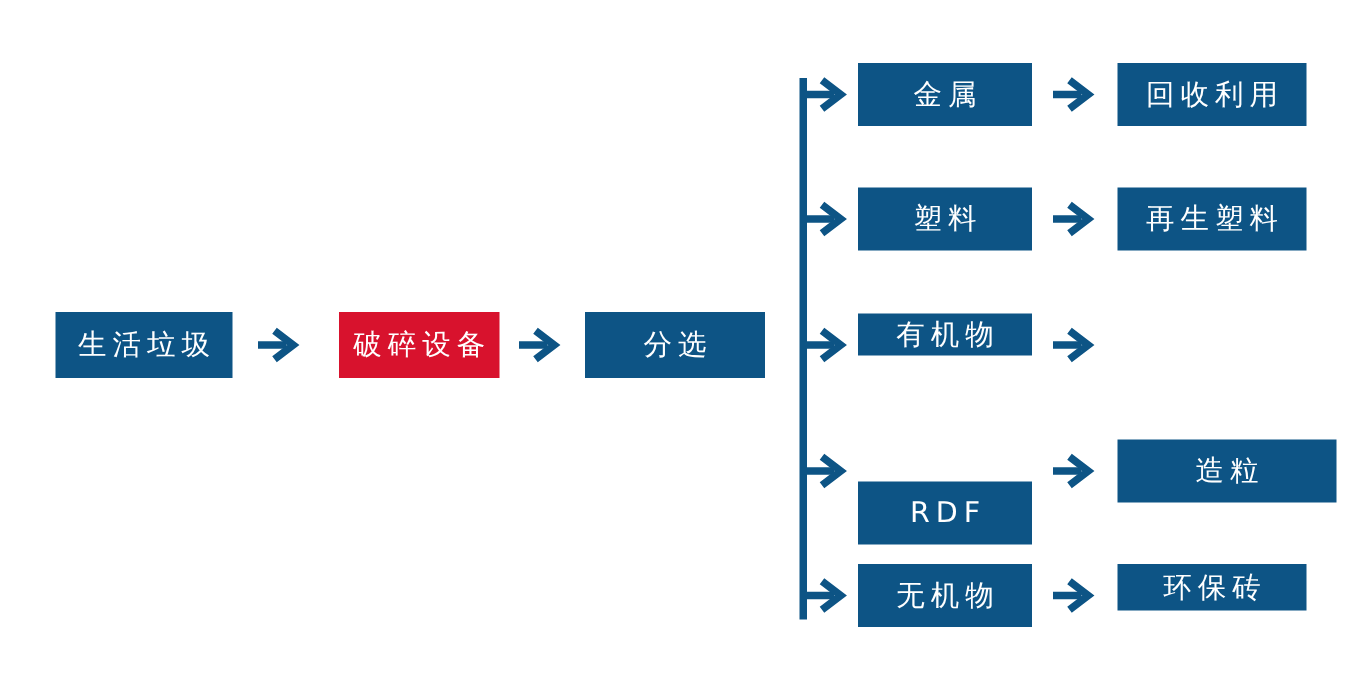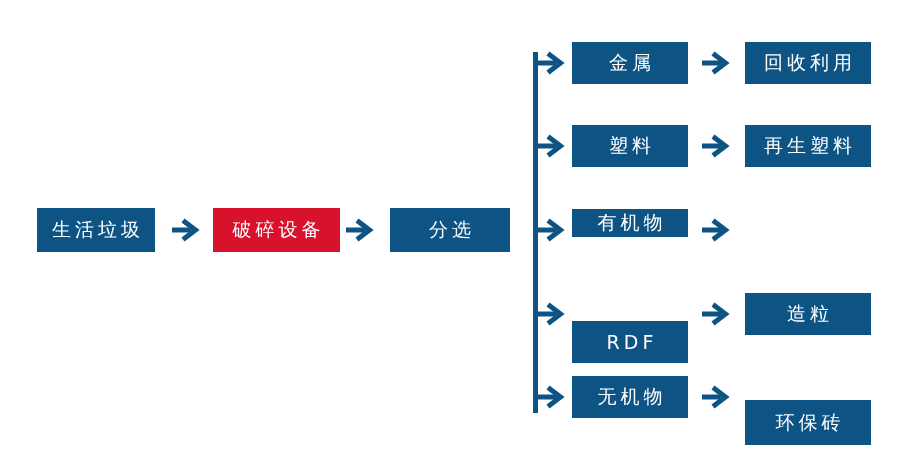--- a/index.html
+++ b/index.html
@@ -43,21 +43,21 @@
 
 <div class="stage">
 
   <div class="node blue" style="left:37px; top:208px; width:118px; height:44px;">生活垃圾</div>
 
   <svg class="arrow" style="left:171px; top:217px;" width="30" height="26" viewBox="0 0 30 26">
     <line x1="1" y1="13" x2="20" y2="13" stroke="currentColor" stroke-width="5"></line>
     <polyline points="12,3.5 24.5,13 12,22.5" fill="none" stroke="currentColor" stroke-width="5"></polyline>
   </svg>
 
-  <div class="node red" style="left:213px; top:208px; width:127px; height:44px;">破碎设备</div>
+  <div class="node red" style="left:226px; top:208px; width:107px; height:44px;">破碎设备</div>
 
   <svg class="arrow" style="left:345px; top:217px;" width="30" height="26" viewBox="0 0 30 26">
     <line x1="1" y1="13" x2="20" y2="13" stroke="currentColor" stroke-width="5"></line>
     <polyline points="12,3.5 24.5,13 12,22.5" fill="none" stroke="currentColor" stroke-width="5"></polyline>
   </svg>
 
   <div class="node blue" style="left:390px; top:208px; width:120px; height:44px;">分选</div>
 
   <div class="trunk" style="left:533px; top:52px; width:5px; height:361px;"></div>
 
@@ -95,26 +95,26 @@
 
   <svg class="arrow" style="left:534px; top:301px;" width="32" height="26" viewBox="0 0 32 26">
     <line x1="0" y1="13" x2="22" y2="13" stroke="currentColor" stroke-width="5"></line>
     <polyline points="14,3.5 26.5,13 14,22.5" fill="none" stroke="currentColor" stroke-width="5"></polyline>
   </svg>
   <div class="node blue" style="left:572px; top:293px; width:116px; height:42px;margin-top:28px;">RDF</div>
   <svg class="arrow" style="left:701px; top:301px;" width="30" height="26" viewBox="0 0 30 26">
     <line x1="1" y1="13" x2="20" y2="13" stroke="currentColor" stroke-width="5"></line>
     <polyline points="12,3.5 24.5,13 12,22.5" fill="none" stroke="currentColor" stroke-width="5"></polyline>
   </svg>
-  <div class="node blue" style="left:745px; top:293px; width:126px; height:42px;">造粒</div>
+  <div class="node blue" style="left:745px; top:293px; width:146px; height:42px;">造粒</div>
 
   <svg class="arrow" style="left:534px; top:384px;" width="32" height="26" viewBox="0 0 32 26">
     <line x1="0" y1="13" x2="22" y2="13" stroke="currentColor" stroke-width="5"></line>
     <polyline points="14,3.5 26.5,13 14,22.5" fill="none" stroke="currentColor" stroke-width="5"></polyline>
   </svg>
   <div class="node blue" style="left:572px; top:376px; width:116px; height:42px;">无机物</div>
   <svg class="arrow" style="left:701px; top:384px;" width="30" height="26" viewBox="0 0 30 26">
     <line x1="1" y1="13" x2="20" y2="13" stroke="currentColor" stroke-width="5"></line>
     <polyline points="12,3.5 24.5,13 12,22.5" fill="none" stroke="currentColor" stroke-width="5"></polyline>
   </svg>
-  <div class="node blue" style="left:745px; top:376px; width:126px; height:45px;margin-top:24px;">环保砖</div>
+  <div class="node blue" style="left:745px; top:376px; width:126px; height:31px;">环保砖</div>
 
 </div>
 
 </body></html>

